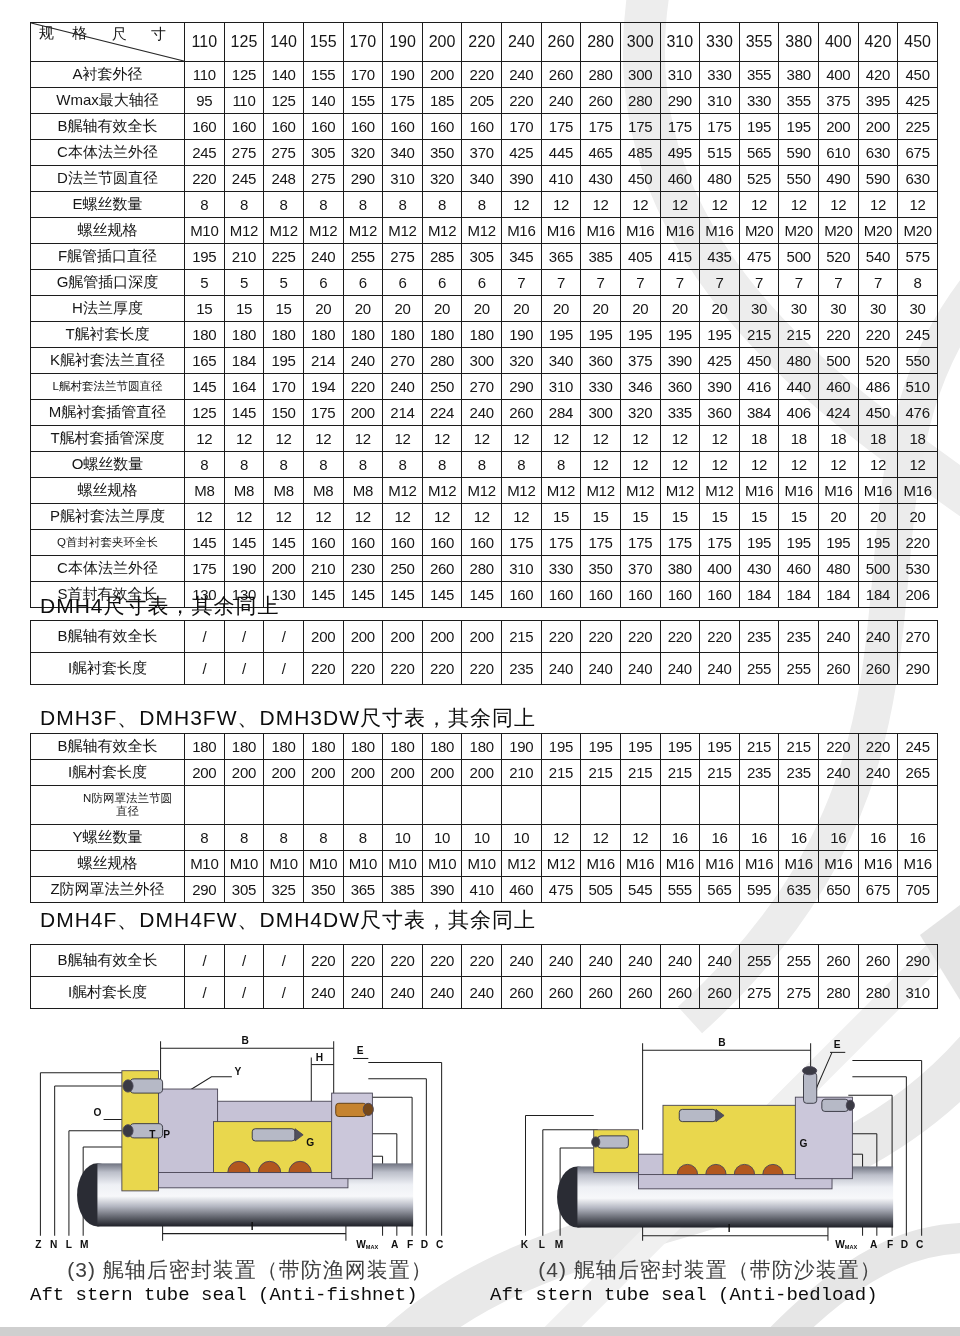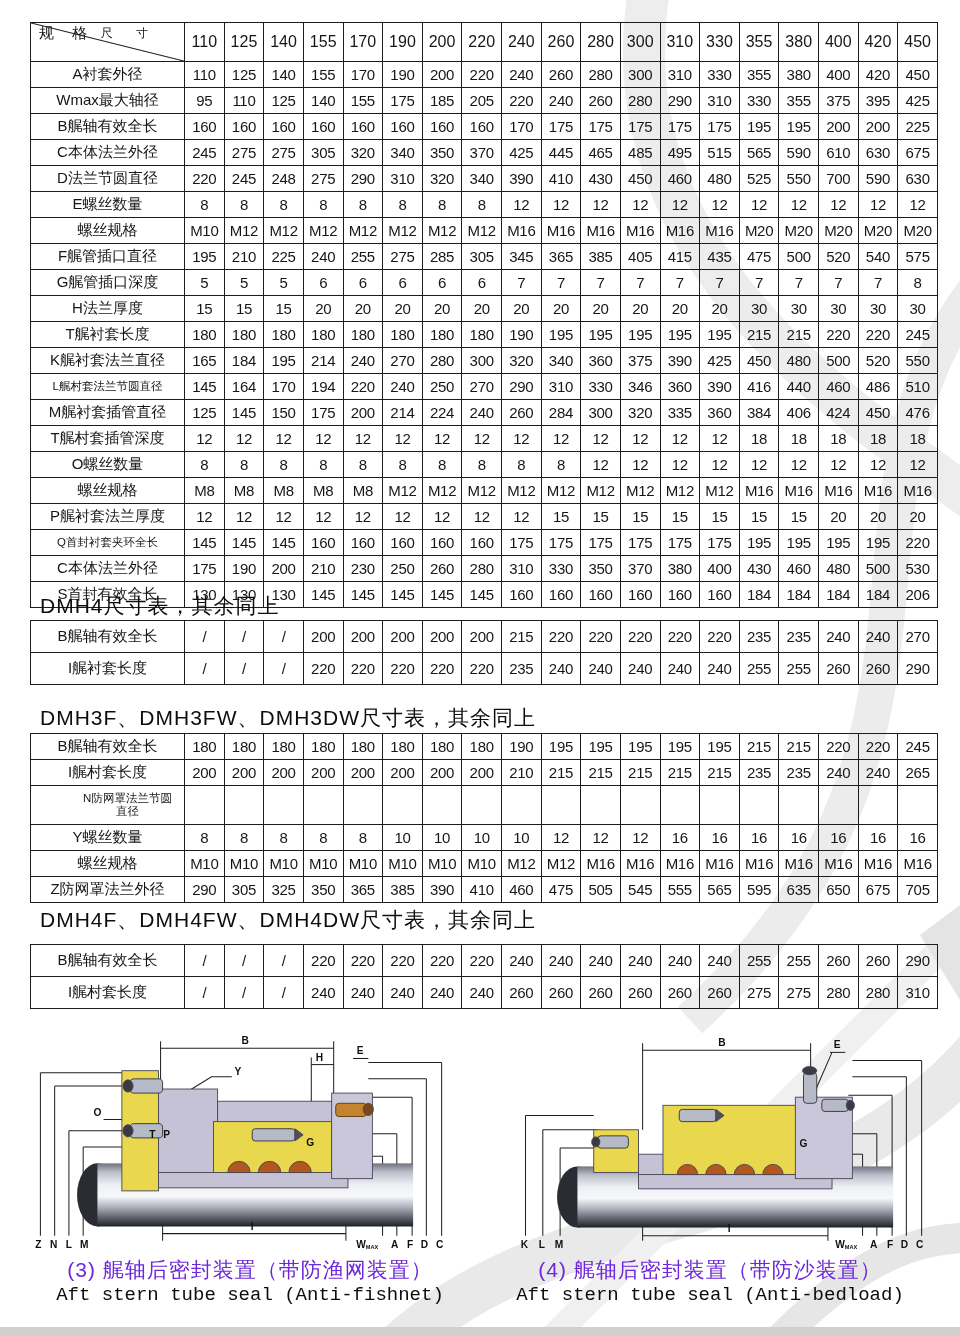--- a/index.html
+++ b/index.html
@@ -20,34 +20,34 @@
   table.t-main td,table.t-main th{height:25px;}
   table.t-main thead th{height:38px;font-size:16px;}
   table.t-sec td,table.t-sec th{height:31px;}
   table.t-sec3 td,table.t-sec3 th{height:25px;}
   table.t-sec3 tr.tall td,table.t-sec3 tr.tall th{height:38px;padding-left:40px;}
 
   
   th.corner{position:relative;}
   th.corner svg.diag{position:absolute;left:0;top:0;width:100%;height:100%;}
   th.corner svg.diag line{stroke:#2a2a2a;stroke-width:1.2;vector-effect:non-scaling-stroke;}
-  th.corner .c-top{position:absolute;top:2px;right:26px;font-size:12px;letter-spacing:10px;}
+  th.corner .c-top{position:absolute;top:2px;right:8px;font-size:15px;letter-spacing:10px;}
   th.corner .c-bot{position:absolute;bottom:18px;left:8px;font-size:15px;letter-spacing:7px;}
 
   .sec-title{font-size:21px;color:#0d0d0d;letter-spacing:1px;}
 
   
   .diagram-wrap{position:absolute;top:1032px;left:0;width:960px;height:222px;display:flex;z-index:2;}
   .diagram-box{width:480px;height:222px;}
   svg.drawing{width:100%;height:100%;}
   svg.drawing .dimline{stroke:#1f1f1f;stroke-width:1;fill:none;}
   svg.drawing text.dim{font-size:10px;font-weight:bold;fill:#0f0f0f;text-anchor:middle;
       font-family:"Liberation Sans","DejaVu Sans",sans-serif;}
-  .cap-zh{font-size:21px;color:#6d28d9;text-align:center;letter-spacing:1px;}
-  .cap-en{font-size:19px;color:#0c0c0c;text-align:center;font-family:"Liberation Mono","DejaVu Sans Mono",monospace;}
+  .cap-zh{font-size:21px;color:#404040;text-align:center;letter-spacing:1px;}
+  .cap-en{font-size:19px;color:#0c0c0c;font-family:"Liberation Mono","DejaVu Sans Mono",monospace;}
   #bottombar{position:absolute;left:0;top:1327px;width:960px;height:9px;background:#cfcfcf;z-index:3;}
 </style>
 </head>
 <body>
 
 <div id="page">
 
   <svg id="watermark" viewBox="0 0 960 1336">
     <path d="M660,-60 C570,260 880,430 1030,540" stroke="#ededed" stroke-width="42" fill="none"></path>
     <path d="M1010,250 C790,470 1010,730 690,1020" stroke="#ececec" stroke-width="36" fill="none"></path>
@@ -191,21 +191,21 @@
           <td>320</td>
           <td>340</td>
           <td>390</td>
           <td>410</td>
           <td>430</td>
           <td>450</td>
           <td>460</td>
           <td>480</td>
           <td>525</td>
           <td>550</td>
-          <td>700</td>
+          <td>490</td>
           <td>590</td>
           <td>630</td>
         </tr>
         <tr>
           <th class="rowlabel">E螺丝数量</th>
           <td>8</td>
           <td>8</td>
           <td>8</td>
           <td>8</td>
           <td>8</td>

